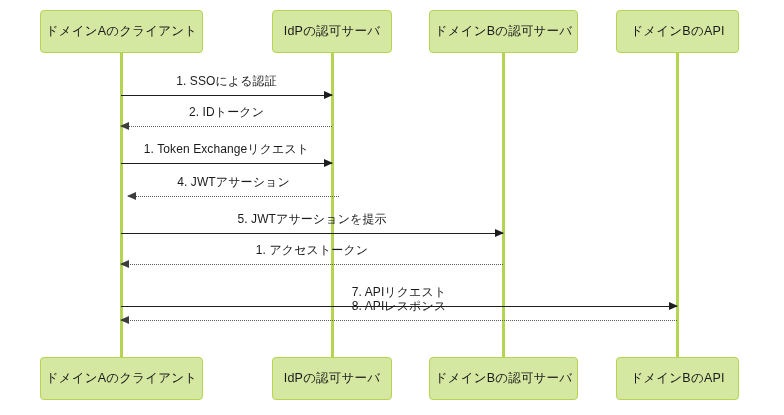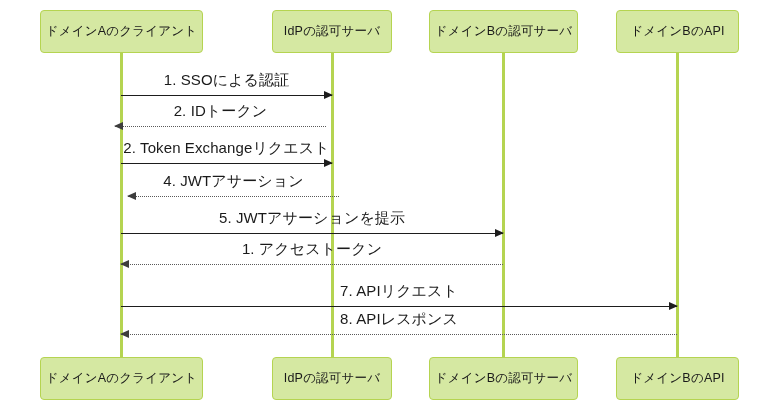--- a/index.html
+++ b/index.html
@@ -72,21 +72,21 @@
   }
   .arrowhead.left {
     left: -1px;
     border-right: 9px solid #3d3d3d;
   }
   .msg-label {
     position: absolute;
     bottom: 6px;
     width: 100%;
     text-align: center;
-    font-size: 15px;
+    font-size: 12px;
     color: #1a1a1a;
     white-space: nowrap;
     letter-spacing: 0.1px;
   }
 </style>
 </head>
 <body>
 
 <div id="diagram">
 
@@ -119,27 +119,27 @@
   </div>
   <div class="participant" style="left: 616px; top: 357px; width: 123px; height: 43px;">
     <span>ドメインBのAPI</span>
   </div>
 
   <div class="message" style="left: 121px; top: 95px; width: 211px;">
     <div class="msg-label">1. SSOによる認証</div>
     <div class="msg-line"></div>
     <div class="arrowhead right"></div>
   </div>
-  <div class="message" style="left: 115px; top: 126px; width: 211px;">
+  <div class="message" style="left: 121px; top: 126px; width: 211px;">
     <div class="msg-label">2. IDトークン</div>
     <div class="msg-line dashed"></div>
     <div class="arrowhead left"></div>
   </div>
   <div class="message" style="left: 121px; top: 163px; width: 211px;">
-    <div class="msg-label">2. Token Exchangeリクエスト</div>
+    <div class="msg-label">1. Token Exchangeリクエスト</div>
     <div class="msg-line"></div>
     <div class="arrowhead right"></div>
   </div>
   <div class="message" style="left: 128px; top: 196px; width: 211px;">
     <div class="msg-label">4. JWTアサーション</div>
     <div class="msg-line dashed"></div>
     <div class="arrowhead left"></div>
   </div>
   <div class="message" style="left: 121px; top: 233px; width: 382px;">
     <div class="msg-label">5. JWTアサーションを提示</div>
@@ -149,19 +149,19 @@
   <div class="message" style="left: 121px; top: 264px; width: 382px;">
     <div class="msg-label">1. アクセストークン</div>
     <div class="msg-line dashed"></div>
     <div class="arrowhead left"></div>
   </div>
   <div class="message" style="left: 121px; top: 306px; width: 556px;">
     <div class="msg-label">7. APIリクエスト</div>
     <div class="msg-line"></div>
     <div class="arrowhead right"></div>
   </div>
-  <div class="message" style="left: 121px; top: 334px; width: 556px;">
+  <div class="message" style="left: 121px; top: 320px; width: 556px;">
     <div class="msg-label">8. APIレスポンス</div>
     <div class="msg-line dashed"></div>
     <div class="arrowhead left"></div>
   </div>
 
 </div>
 
 </body></html>

